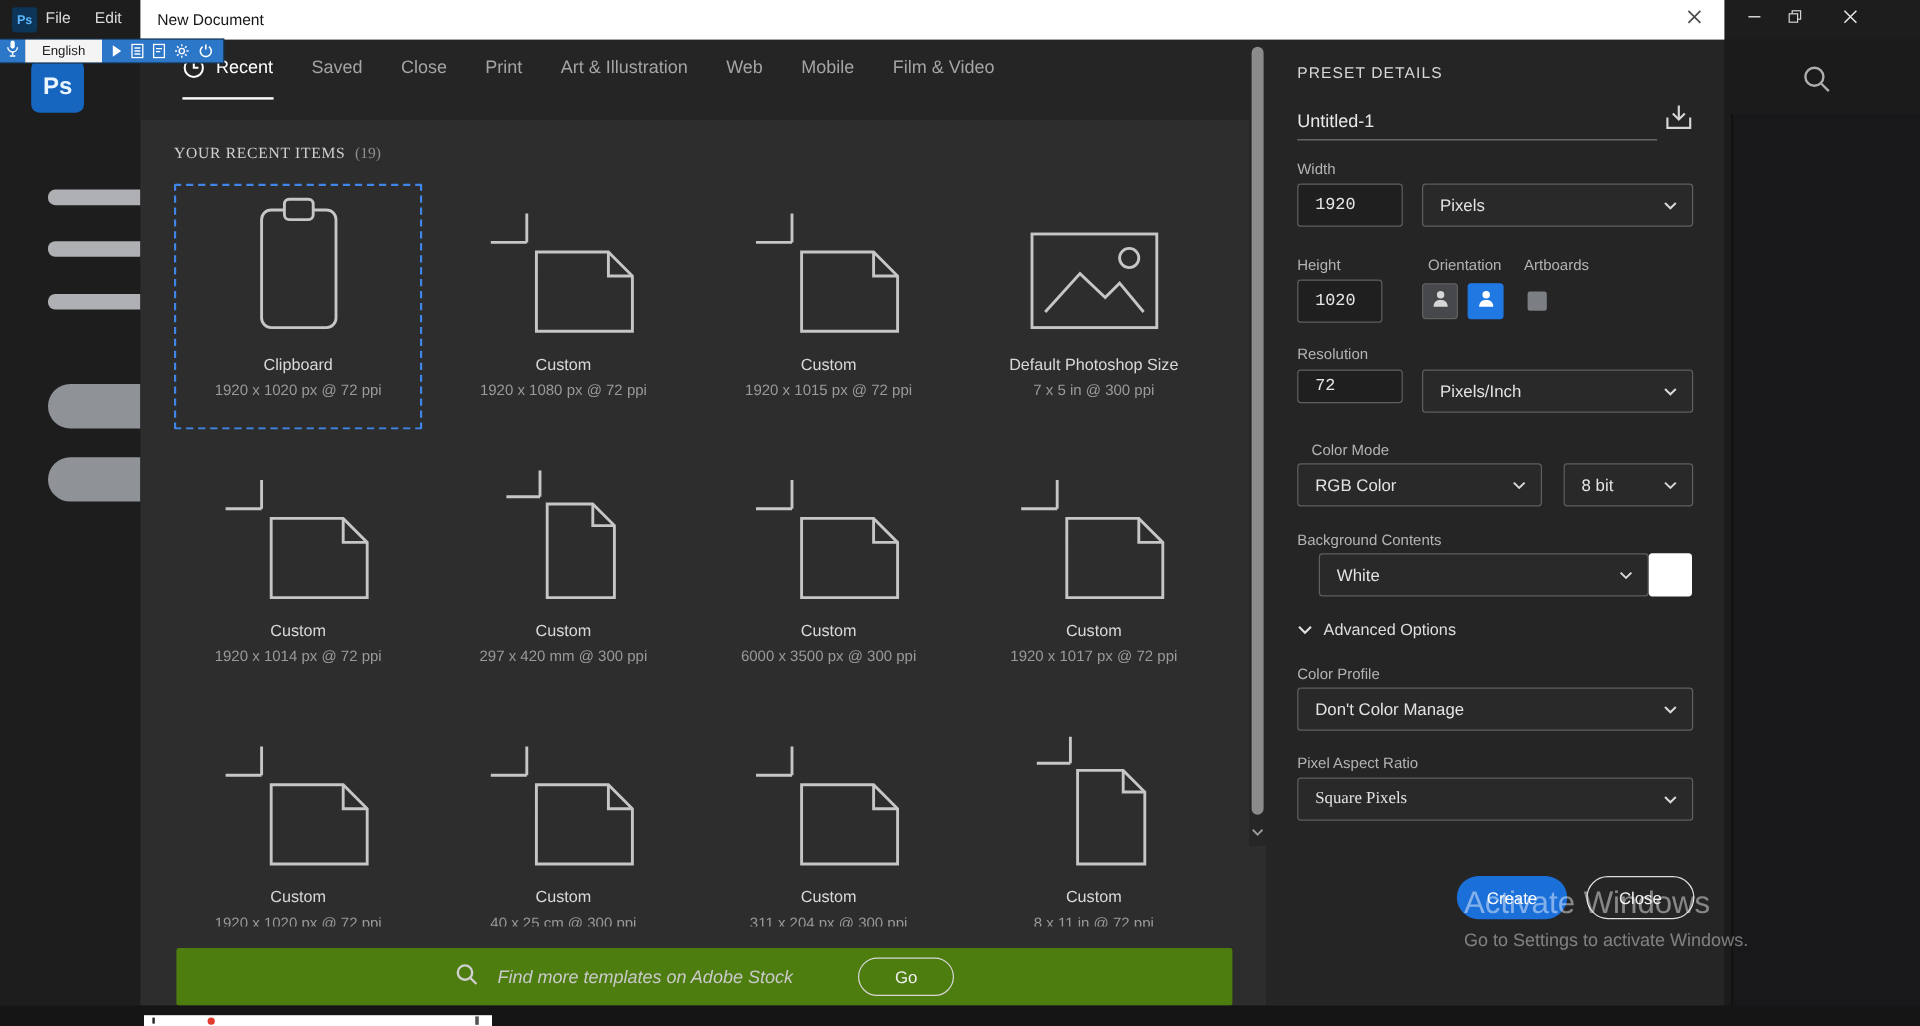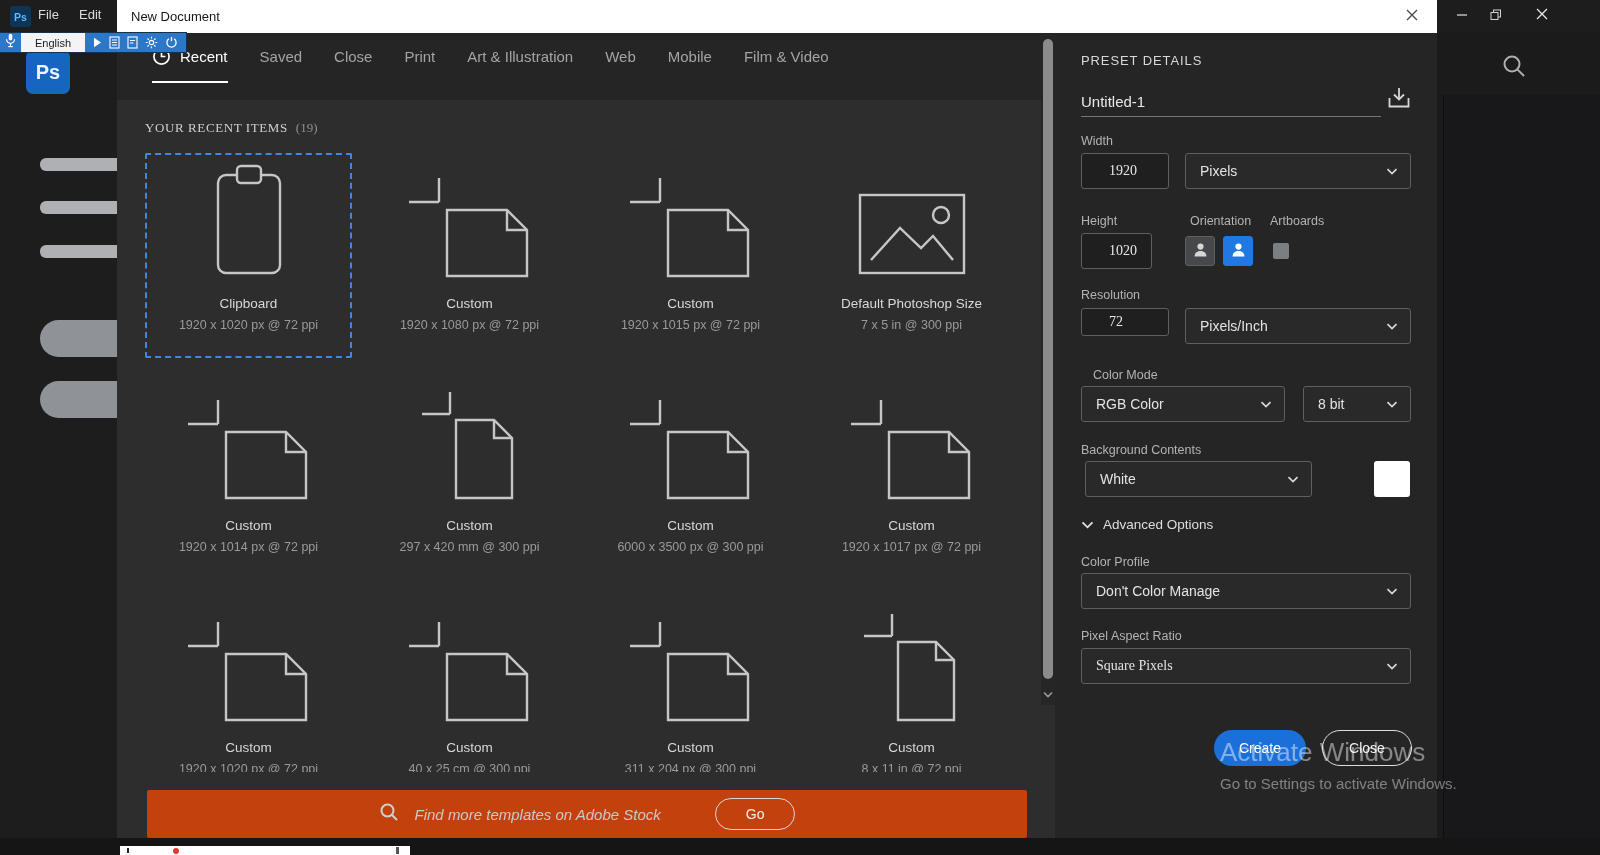--- a/index.html
+++ b/index.html
@@ -52,39 +52,39 @@
   .recent-heading .count { color:#8f8f8f; margin-left:8px; letter-spacing:0; }
   .grid { position:absolute; left:28px; top:53px; display:grid; grid-template-columns:repeat(4,207px);
           column-gap:14px; row-gap:17px; grid-auto-rows:205px; }
   .tile { display:flex; flex-direction:column; align-items:center; justify-content:flex-end; padding-bottom:24px;
           border:2px dashed transparent; border-radius:2px; cursor:default; }
   .tile.selected { border-color:#3f86e8; }
   .tile-icon { height:122px; display:flex; align-items:flex-end; justify-content:center; margin-bottom:16px; }
   .tile-title { font-size:13.5px; color:#d8d8d8; }
   .tile-dims { margin-top:7px; font-size:12.5px; color:#9a9a9a; }
 
-  .stockbar { position:absolute; left:30px; top:757px; width:880px; height:48px; background:#c2410c; border-radius:2px;
+  .stockbar { position:absolute; left:30px; top:757px; width:880px; height:48px; background:#4d7c0f; border-radius:2px;
               display:flex; align-items:center; justify-content:center; gap:16px; }
   .stock-placeholder { font-size:15px; font-style:italic; color:#c9c9c9; }
   .go-btn { margin-left:38px; border:1.5px solid #d8d8d8; border-radius:19px; padding:7px 30px;
             color:#f0f0f0; font-size:14px; background:transparent; cursor:default; }
 
   .scrollbar { position:absolute; left:924px; top:0; width:14px; height:672px; background:#262627; }
   .scroll-thumb { position:absolute; left:2px; top:6px; width:10px; height:640px; background:#8b8b8b; border-radius:5px; }
   .scroll-arrow { position:absolute; left:1px; bottom:2px; }
 
   
   .preset { position:absolute; left:938px; top:0; width:382px; height:805px; background:#252526; }
   .preset-heading { position:absolute; left:26px; top:20px; font-size:13px; letter-spacing:0.9px; color:#d8d8d8; }
   .name-input { position:absolute; left:26px; top:54px; width:300px; height:30px; background:transparent; border:none;
                 border-bottom:1px solid #767676; color:#e8e8e8; font-size:15px; font-family:inherit; outline:none; }
   .save-btn { position:absolute; left:329px; top:52px; width:30px; height:30px; display:flex; align-items:center; justify-content:center; cursor:default; }
   .plabel { position:absolute; font-size:12.5px; color:#b3b3b3; }
   .field-input { position:absolute; background:#1f1f20; border:1px solid #5f5f5f; border-radius:3px; color:#e8e8e8;
-                 font-size:14px; padding-left:27px; font-family:Liberation Serif, serif; outline:none; }
+                 font-size:14px; padding-left:14px; font-family:Liberation Mono, monospace; outline:none; }
   .select { position:absolute; background:#29292a; border:1px solid #5f5f5f; border-radius:3px; display:flex;
             align-items:center; padding-left:14px; color:#e3e3e3; font-size:14px; cursor:default; }
   .select .chev { position:absolute; right:12px; display:flex; }
   .orient { position:absolute; width:30px; height:30px; border-radius:3px; display:flex; align-items:center; justify-content:center; cursor:default; }
   .orient.portrait { background:#46484c; border:1px solid #5f5f5f; }
   .orient.landscape { background:#2079e2; border:1px solid #2079e2; }
   .artboards-cb { position:absolute; left:218px; top:210px; width:16px; height:16px; background:#7b7f83; border-radius:2px; cursor:default; }
   .bg-swatch { position:absolute; left:319px; top:428px; width:36px; height:36px; background:#ffffff; border-radius:3px; cursor:default; }
   .advanced { position:absolute; left:26px; top:484px; display:flex; align-items:center; gap:9px; font-size:13.5px; color:#dedede; cursor:default; }
   .btn-create { position:absolute; left:159px; top:697px; width:92px; height:36px; border-radius:18px; background:#1b6fd9;
@@ -412,21 +412,21 @@
       <div class="select" style="left:248px; top:353px; width:108px; height:36px;">
         <span>8 bit</span>
         <span class="chev">
             <svg width="12" height="7" viewBox="0 0 12 7" fill="none" stroke="#d8d8d8" stroke-width="1.7">
               <path d="M1.5,1.2 L6,5.6 L10.5,1.2"></path>
             </svg>
           </span>
       </div>
 
       <div class="plabel" style="left:26px; top:410px;">Background Contents</div>
-      <div class="select" style="left:30px; top:428px; width:227px; height:36px;">
+      <div class="select" style="left:44px; top:428px; width:275px; height:36px;">
         <span>White</span>
         <span class="chev">
             <svg width="12" height="7" viewBox="0 0 12 7" fill="none" stroke="#d8d8d8" stroke-width="1.7">
               <path d="M1.5,1.2 L6,5.6 L10.5,1.2"></path>
             </svg>
           </span>
       </div>
       <div class="bg-swatch"></div>
 
       <div class="advanced">

